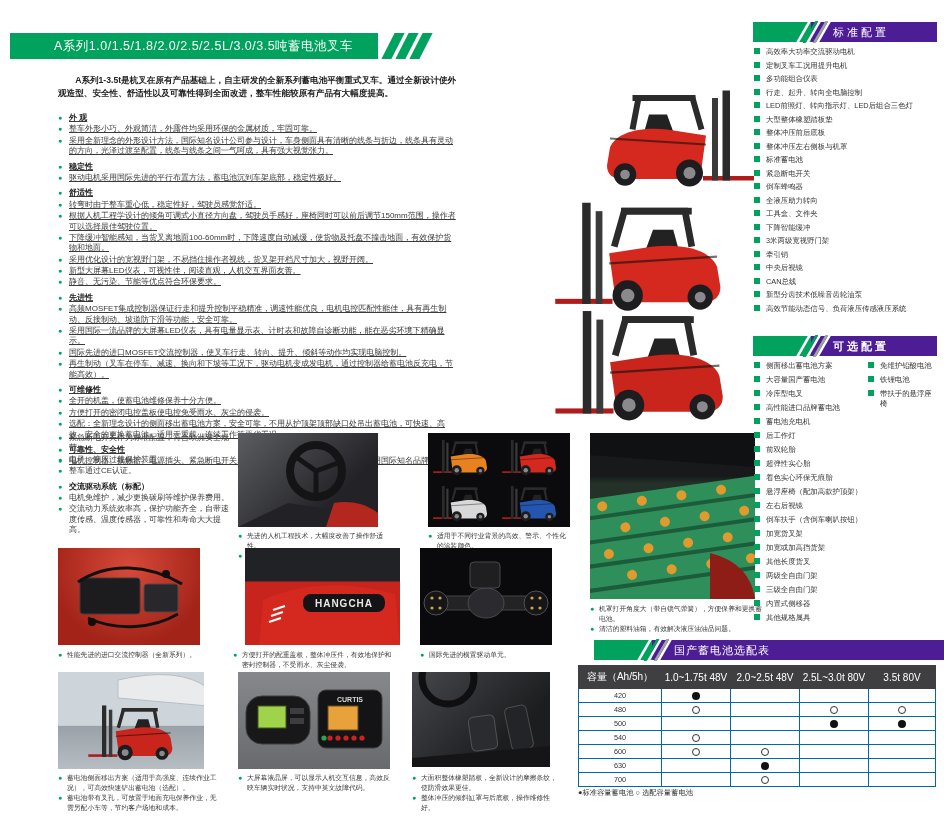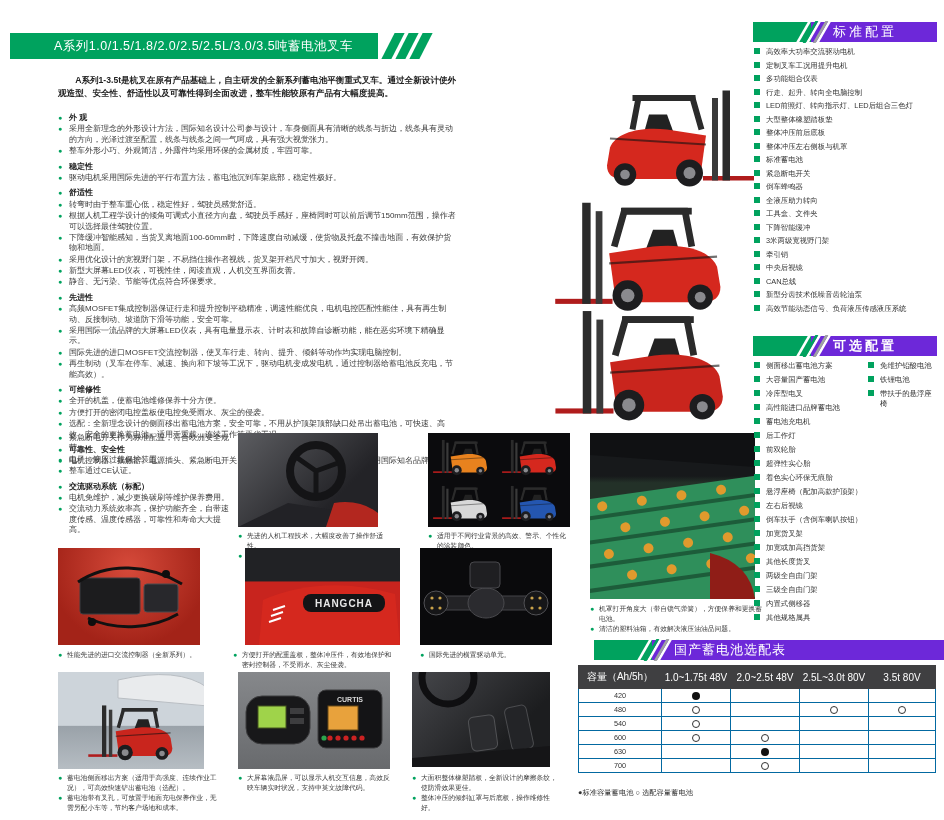--- a/index.html
+++ b/index.html
@@ -6,35 +6,35 @@
   #page{position:relative;width:944px;height:820px;background:#ffffff;overflow:hidden;
         font-family:"Liberation Sans","DejaVu Sans",sans-serif;color:#333;}
   .abs{position:absolute;}
   
   #title-bar{left:10px;top:33px;width:368px;height:26px;background:#00a25e;color:#fff;
              font-size:12.5px;line-height:26px;padding-left:44px;box-sizing:border-box;letter-spacing:.5px;}
   .tstripe{position:absolute;top:33px;width:10px;height:26px;background:#00a25e;transform:skewX(-27deg);}
   
   .txtcol{font-size:8px;line-height:1.3;color:#3a3a3a;}
   #intro{left:58px;top:74px;width:400px;font-weight:bold;color:#222;font-size:8.6px;line-height:1.5;text-indent:2em;}
-  #feature-sections{left:58px;top:108px;width:400px;}
+  #feature-sections{left:58px;top:108px;width:400px;text-decoration:underline;}
   #narrow-sections{left:58px;top:433px;width:176px;}
   .f-head{position:relative;padding-left:11px;font-weight:bold;color:#222;margin:5px 0 1px;}
   .f-item{position:relative;padding-left:11px;margin-bottom:1px;}
   .dot{position:absolute;left:0;top:0;color:#00a25e;font-size:7px;line-height:inherit;}
   
   .photo{border:0;overflow:hidden;}
   .cap{font-size:6.8px;line-height:1.4;color:#3a3a3a;}
   .cap-line{position:relative;padding-left:9px;margin-bottom:1px;}
   
   .cfg-header{display:flex;height:20px;}
   .hdr-green{width:58px;background:#00a25e;position:relative;}
   .slash{position:absolute;top:-1px;right:6px;width:3px;height:22px;background:#fff;transform:skewX(-30deg);
          box-shadow:7px 0 0 #00a25e,10px 0 0 #fff,17px 0 0 #9fa1a1,20px 0 0 #fff;}
-  .hdr-gray{flex:1;background:#6d28d9;color:#fff;font-size:13px;display:flex;align-items:center;
+  .hdr-gray{flex:1;background:#4c1d95;color:#fff;font-size:11px;display:flex;align-items:center;
             padding-left:22px;letter-spacing:3px;}
   .cfg-item{display:flex;align-items:flex-start;font-size:7.4px;color:#333;}
   .sq{width:6px;height:6px;background:#00a25e;margin:1px 6px 0 1px;flex:none;}
   #std-list .cfg-item{height:13.5px;}
   #opt-list-left .cfg-item,#opt-list-right .cfg-item{height:14px;}
   
   #btable{border-collapse:collapse;table-layout:fixed;width:357px;}
   #btable th{background:#3f3f41;color:#fff;font-weight:normal;font-size:10px;height:22px;
              border:1px solid #3f3f41;padding:0;}
   #btable td{border:1px solid #0369a1;height:13px;text-align:center;font-size:7.3px;color:#333;padding:0;background:#fff;}
@@ -66,22 +66,22 @@
   </svg>
 
   <div class="abs" id="title-bar">A系列1.0/1.5/1.8/2.0/2.5/2.5L/3.0/3.5吨蓄电池叉车</div>
   <span class="tstripe" style="left:388px;"></span>
   <span class="tstripe" style="left:402px;"></span>
   <span class="tstripe" style="left:416px;"></span>
 
   <div class="abs" id="intro">A系列1-3.5t是杭叉在原有产品基础上，自主研发的全新系列蓄电池平衡重式叉车。通过全新设计使外观造型、安全性、舒适性以及可靠性得到全面改进，整车性能较原有产品有大幅度提高。</div>
   <div class="abs txtcol" id="feature-sections">
       <div class="f-head"><span class="dot">●</span><span>外 观</span></div>
+      <div class="f-item"><span class="dot">●</span><span>整车外形小巧、外观简洁，外露件均采用环保的金属材质，牢固可靠。</span></div>
       <div class="f-item"><span class="dot">●</span><span>采用全新理念的外形设计方法，国际知名设计公司参与设计，车身侧面具有清晰的线条与折边，线条具有灵动的方向，光泽过渡至配置，线条与线条之间一气呵成，具有强大视觉张力。</span></div>
-      <div class="f-item"><span class="dot">●</span><span>整车外形小巧、外观简洁，外露件均采用环保的金属材质，牢固可靠。</span></div>
       <div class="f-head"><span class="dot">●</span><span>稳定性</span></div>
       <div class="f-item"><span class="dot">●</span><span>驱动电机采用国际先进的平行布置方法，蓄电池沉到车架底部，稳定性极好。</span></div>
       <div class="f-head"><span class="dot">●</span><span>舒适性</span></div>
       <div class="f-item"><span class="dot">●</span><span>转弯时由于整车重心低，稳定性好，驾驶员感觉舒适。</span></div>
       <div class="f-item"><span class="dot">●</span><span>根据人机工程学设计的倾角可调式小直径方向盘，驾驶员手感好，座椅同时可以前后调节150mm范围，操作者可以选择最佳驾驶位置。</span></div>
       <div class="f-item"><span class="dot">●</span><span>下降缓冲智能感知，当货叉离地面100-60mm时，下降速度自动减缓，使货物及托盘不撞击地面，有效保护货物和地面。</span></div>
       <div class="f-item"><span class="dot">●</span><span>采用优化设计的宽视野门架，不易挡住操作者视线，货叉架开档尺寸加大，视野开阔。</span></div>
       <div class="f-item"><span class="dot">●</span><span>新型大屏幕LED仪表，可视性佳，阅读直观，人机交互界面友善。</span></div>
       <div class="f-item"><span class="dot">●</span><span>静音、无污染、节能等优点符合环保要求。</span></div>
       <div class="f-head"><span class="dot">●</span><span>先进性</span></div>
@@ -507,20 +507,27 @@
           <td></td>
         </tr>
         <tr>
           <td>480</td>
           <td><span class="mark hollow"></span></td>
           <td></td>
           <td><span class="mark hollow"></span></td>
           <td><span class="mark hollow"></span></td>
         </tr>
         <tr>
+          <td>500</td>
+          <td></td>
+          <td></td>
+          <td><span class="mark filled"></span></td>
+          <td><span class="mark filled"></span></td>
+        </tr>
+        <tr>
           <td>540</td>
           <td><span class="mark hollow"></span></td>
           <td></td>
           <td></td>
           <td></td>
         </tr>
         <tr>
           <td>600</td>
           <td><span class="mark hollow"></span></td>
           <td><span class="mark hollow"></span></td>

